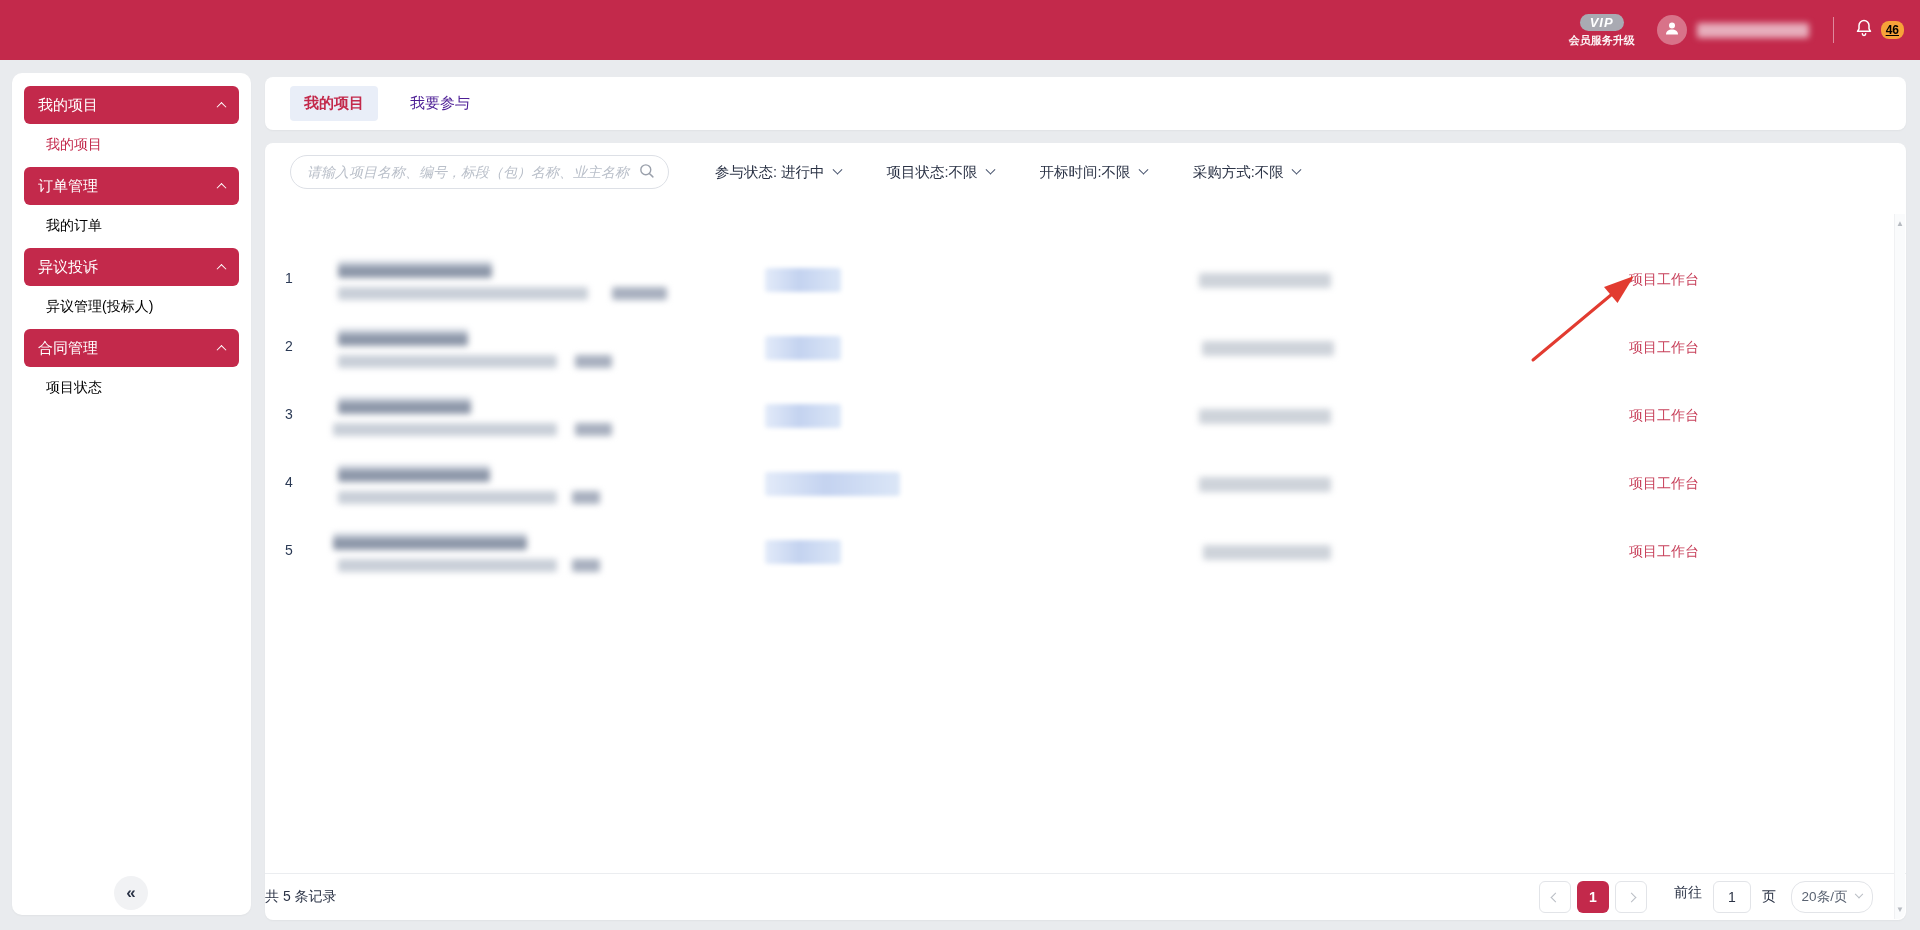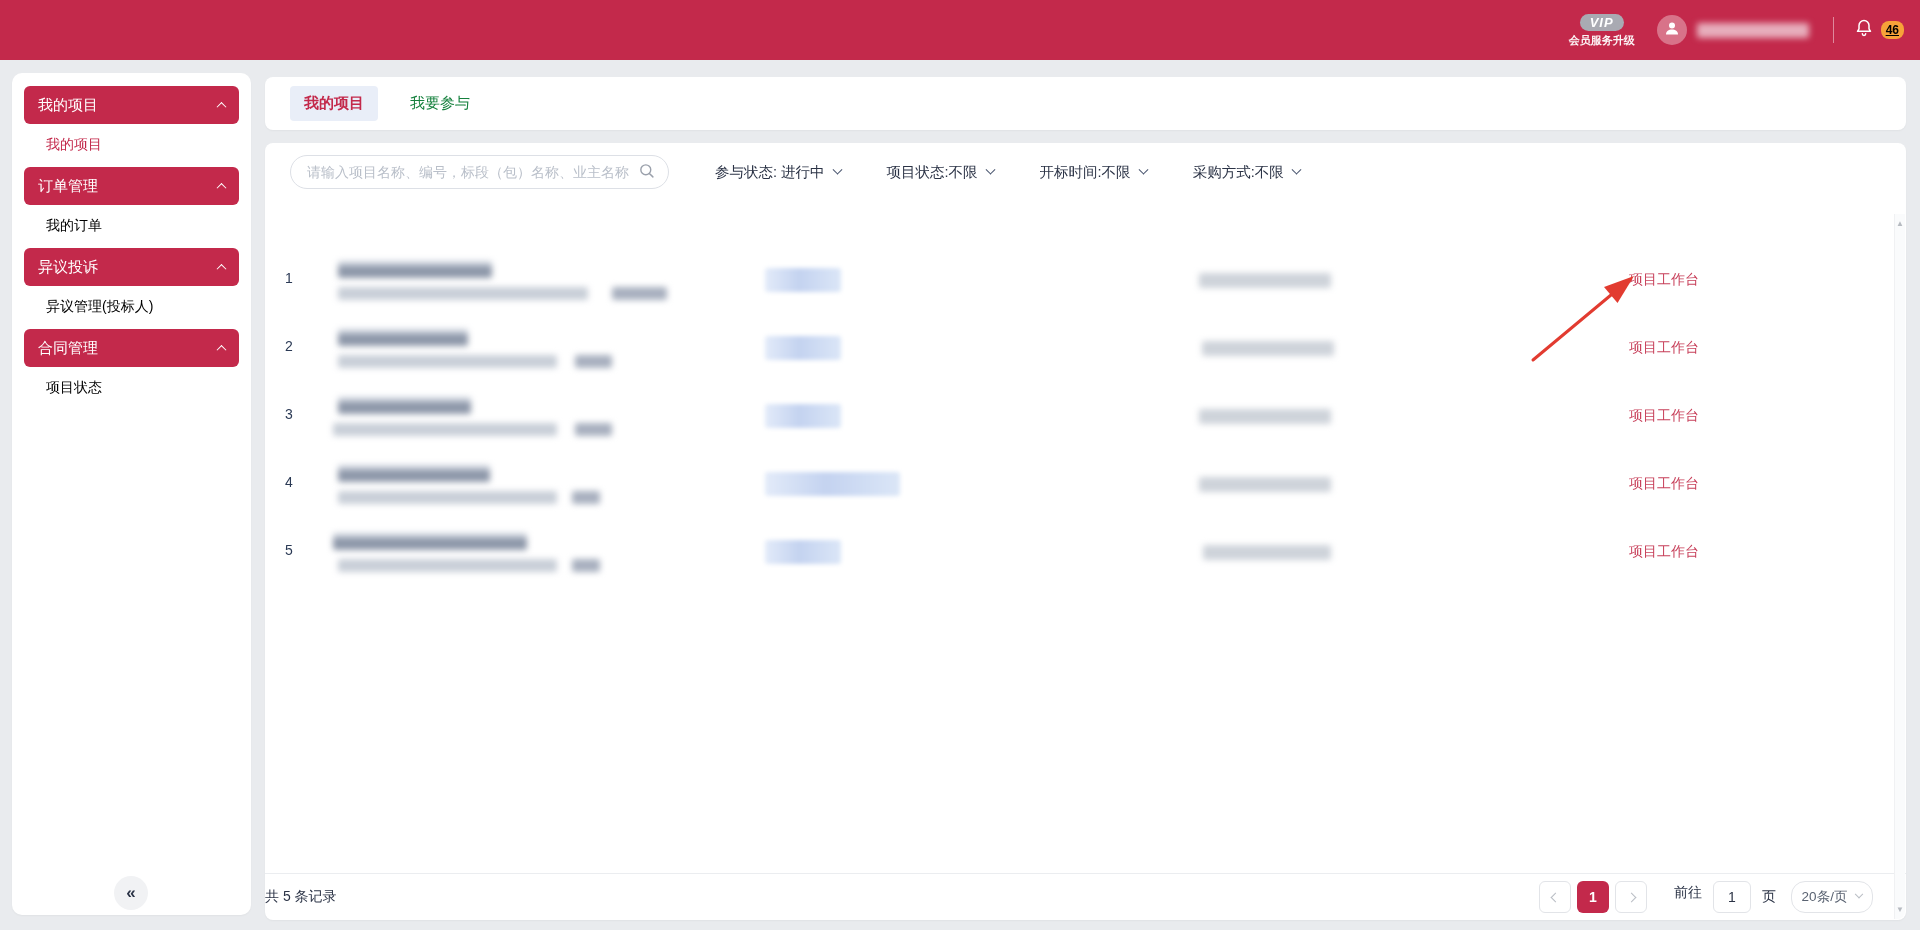--- a/index.html
+++ b/index.html
@@ -36,28 +36,28 @@
 
   
   .chev{display:inline-block;width:7px;height:7px;border-right:1.6px solid currentColor;border-bottom:1.6px solid currentColor;}
   .chev.up{transform:rotate(-135deg) translate(-1px,-1px);}
   .chev.down{transform:rotate(45deg) translate(-2px,-2px);}
   .chev.left{transform:rotate(135deg);}
   .chev.right{transform:rotate(-45deg);}
 
   
   .tabs-panel{position:absolute;left:265px;top:77px;width:1641px;height:53px;background:#fff;border-radius:8px;display:flex;align-items:center;padding-left:25px;gap:18px;box-shadow:0 1px 2px rgba(0,0,0,.04);}
-  .tab{font-size:15px;color:#15803d;padding:8px 14px;cursor:pointer;white-space:nowrap;}
+  .tab{font-size:15px;color:#4c1d95;padding:8px 14px;cursor:pointer;white-space:nowrap;}
   .tab.active{background:#e9eef8;color:var(--primary);font-weight:bold;border-radius:4px;}
 
   
   .content-panel{position:absolute;left:265px;top:143px;width:1641px;height:777px;background:#fff;border-radius:8px;box-shadow:0 1px 2px rgba(0,0,0,.04);}
   .filter-row{position:absolute;left:25px;top:12px;height:34px;display:flex;align-items:center;}
   .search-box{width:379px;height:34px;border:1px solid #dde0e6;border-radius:17px;display:flex;align-items:center;padding:0 13px 0 16px;background:#fff;}
-  .search-input{border:none;outline:none;flex:1;font-size:14px;color:#333;background:transparent;font-family:"Liberation Sans",sans-serif;}
+  .search-input{border:none;outline:none;flex:1;font-size:14px;color:#333;background:transparent;font-family:"Liberation Sans",sans-serif;font-style:italic;}
   .search-input::placeholder{color:#b9bfc9;}
   .filter-item{display:flex;align-items:center;gap:9px;font-size:14.5px;color:var(--ink);cursor:pointer;margin-left:46px;white-space:nowrap;}
   .filter-item:first-of-type{margin-left:24px;}
   .filter-item .chev{color:#43506b;}
 
   
   .table-header{position:absolute;left:0;top:71px;width:100%;height:30px;background:#f5f6f8;}
   .th{position:absolute;top:0;line-height:30px;font-size:14px;font-weight:bold;color:#222c42;white-space:nowrap;}
   .th-sep{position:absolute;top:8px;width:1px;height:14px;background:#dfe2e8;}
   .table-body{position:absolute;left:0;top:103px;width:100%;}

